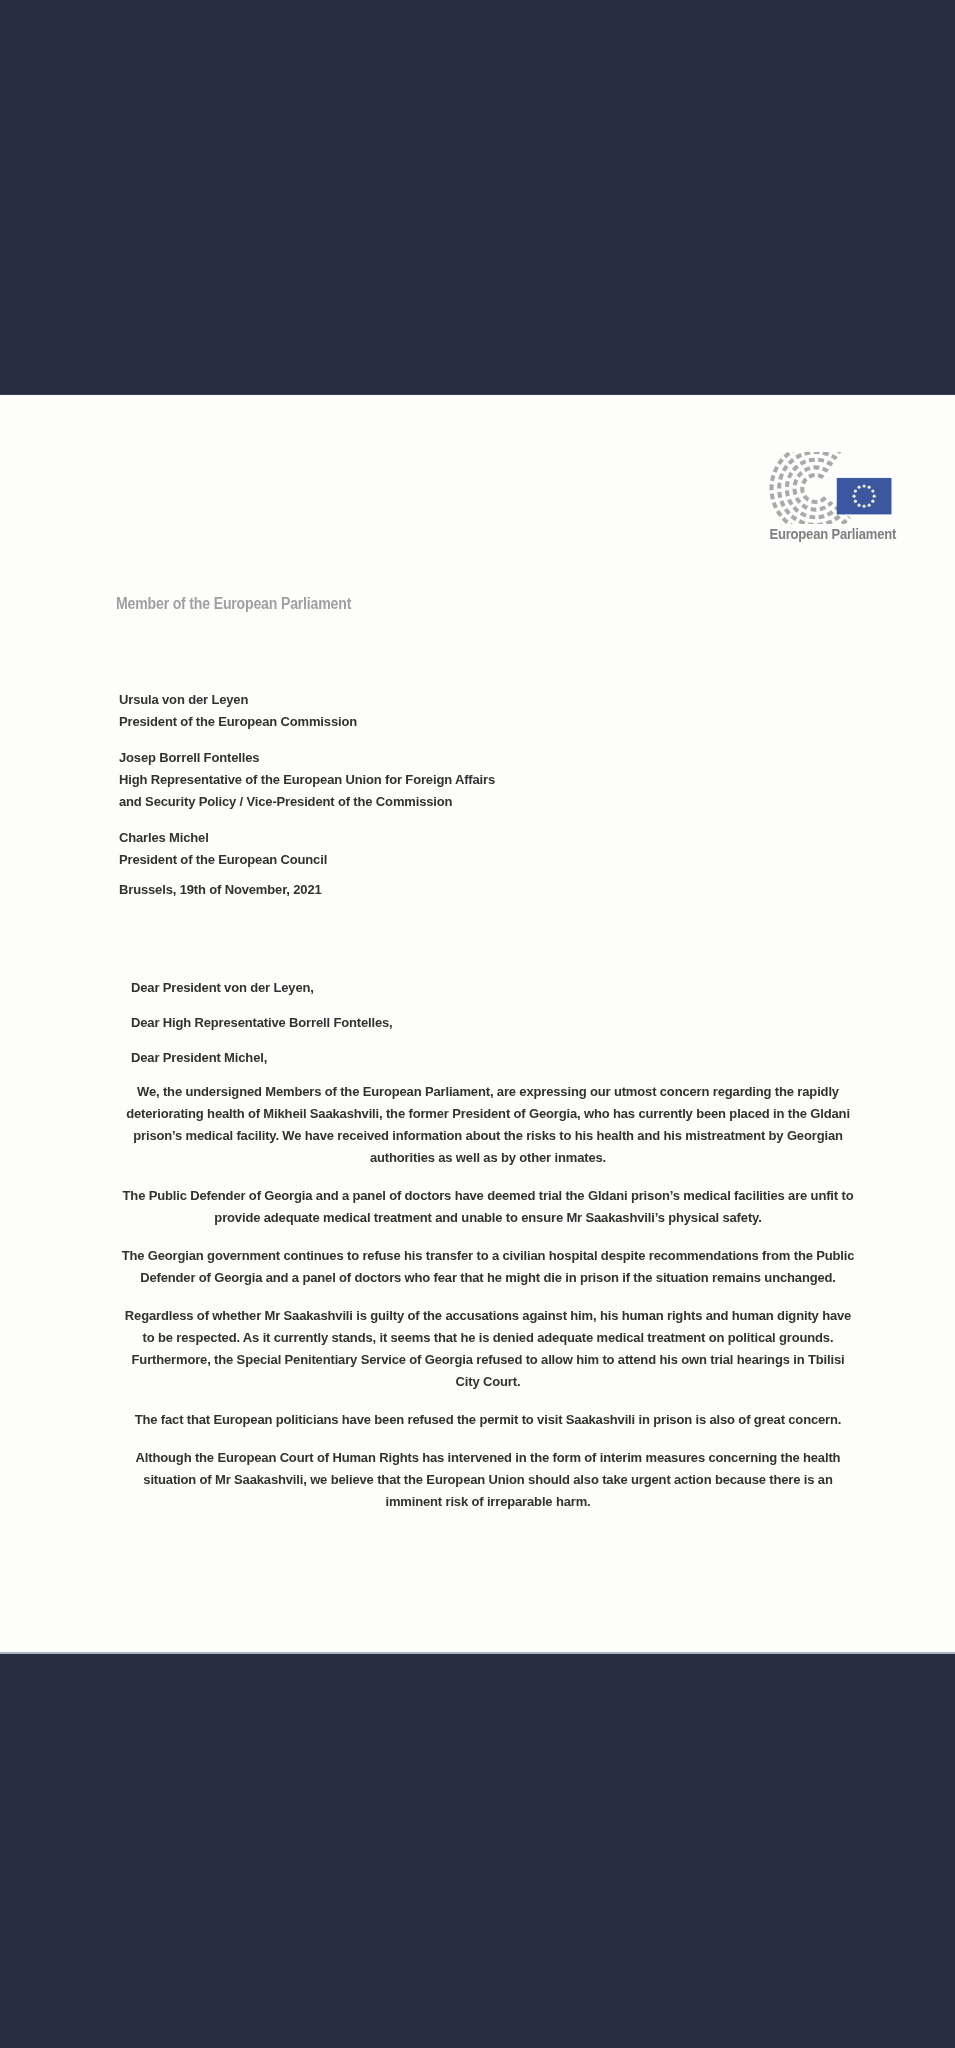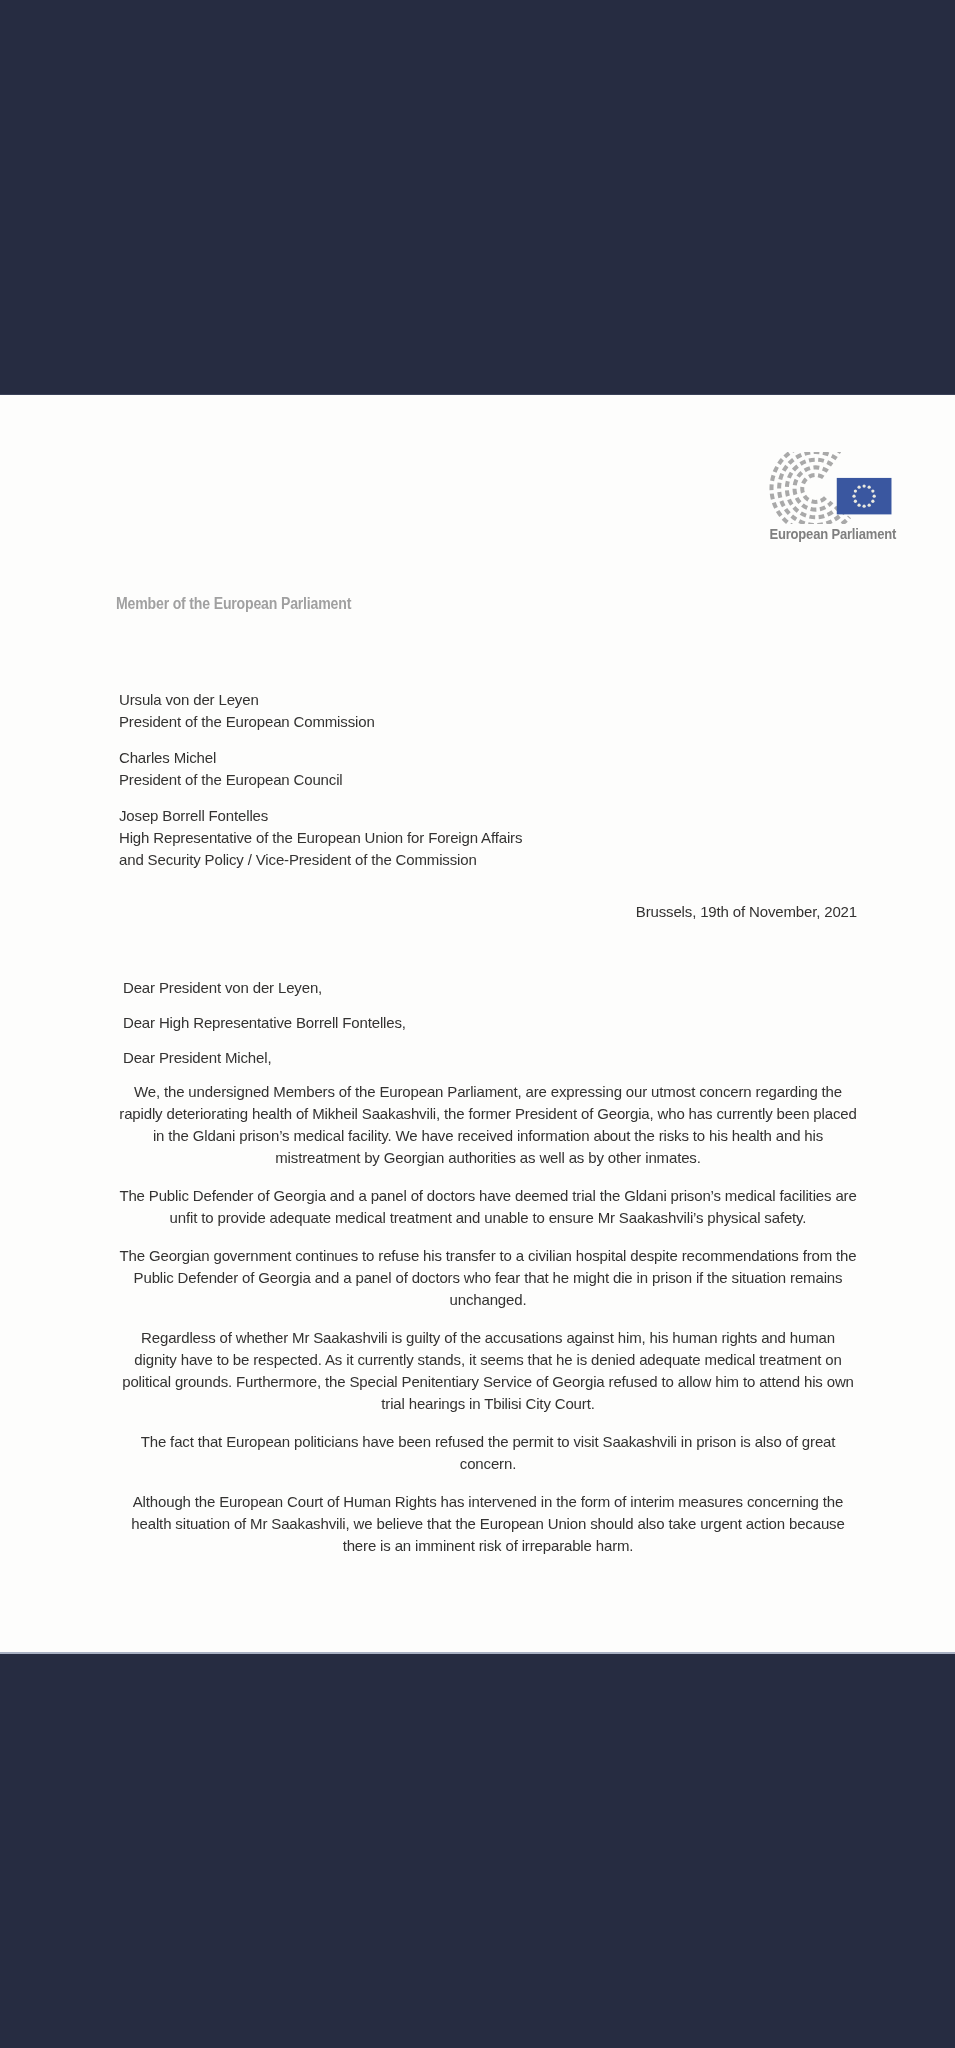--- a/index.html
+++ b/index.html
@@ -26,30 +26,30 @@
     transform:scaleX(0.93); transform-origin:0 50%;
     padding-left:8px;
   }
   .sender-line {
     position:absolute; left:116px; top:200px;
     font-size:16px; font-weight:bold; color:#a0a0a0;
     letter-spacing:-0.2px; white-space:nowrap;
     transform:scaleX(0.88); transform-origin:0 50%;
   }
   
-  .letter-text { color:#333231; font-size:15px; line-height:22px; letter-spacing:-0.15px; }
+  .letter-text { color:#333231; font-size:13px; line-height:22px; letter-spacing:-0.15px;font-weight:bold; }
   .recipients { position:absolute; left:119px; top:294px; width:738px; }
   .recipient-group { margin:0 0 14px 0; }
   .recipient-group p { margin:0; }
   .dateline-row {
-    position:absolute; left:119px; top:506px; width:738px;
-    text-align:right;
+    position:absolute; left:119px; top:484px; width:738px;
+    text-align:left;
   }
   .salutations { position:absolute; left:119px; top:582px; width:738px; }
-  .salutations p { margin:0 0 13px 4px; }
+  .salutations p { margin:0 0 13px 12px; }
   .body-block { position:absolute; left:119px; top:686px; width:738px; }
   .body-block p { margin:0 0 16px 0; text-align:center; }
 </style>
 </head>
 <body>
 
 <div class="stage">
   <div class="paper">
 
     <div class="logo-block">
@@ -83,27 +83,27 @@
     </div>
 
     <div class="sender-line">Member of the European Parliament</div>
 
     <div class="recipients letter-text">
       <div class="recipient-group">
         <p>Ursula von der Leyen</p>
         <p>President of the European Commission</p>
       </div>
       <div class="recipient-group">
-        <p>Charles Michel</p>
-        <p>President of the European Council</p>
-      </div>
-      <div class="recipient-group">
         <p>Josep Borrell Fontelles</p>
         <p>High Representative of the European Union for Foreign Affairs</p>
         <p>and Security Policy / Vice-President of the Commission</p>
+      </div>
+      <div class="recipient-group">
+        <p>Charles Michel</p>
+        <p>President of the European Council</p>
       </div>
     </div>
 
     <div class="dateline-row letter-text">Brussels, 19th of November, 2021</div>
 
     <div class="salutations letter-text">
       <p>Dear President von der Leyen,</p>
       <p>Dear High Representative Borrell Fontelles,</p>
       <p>Dear President Michel,</p>
     </div>

